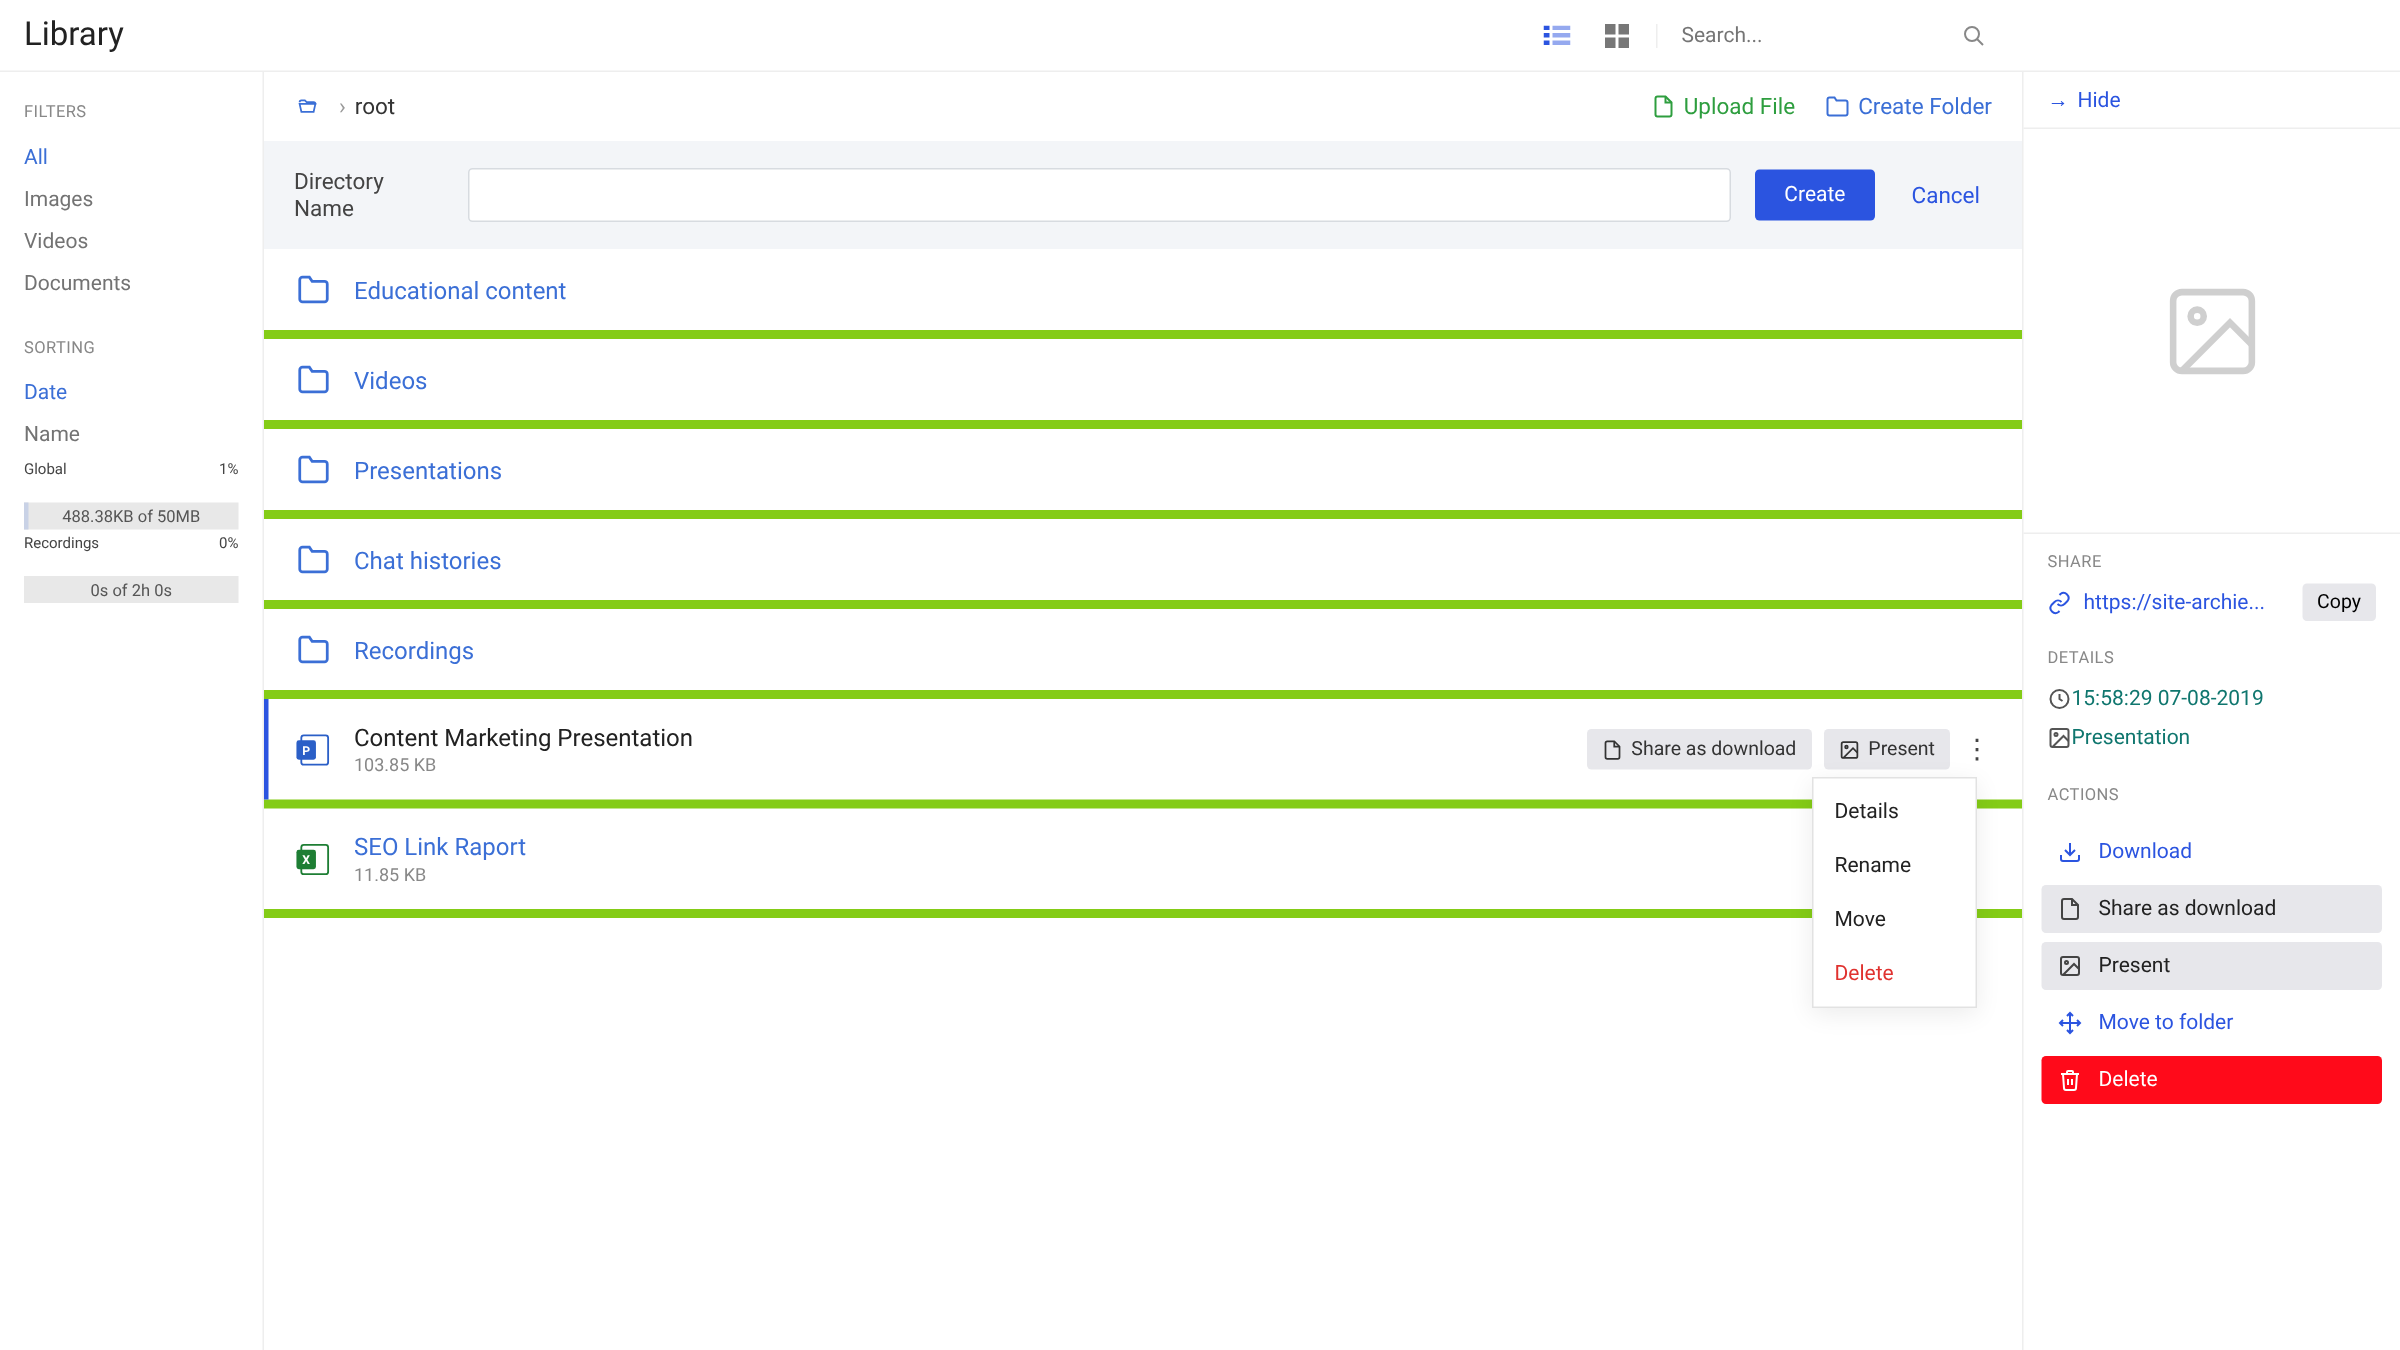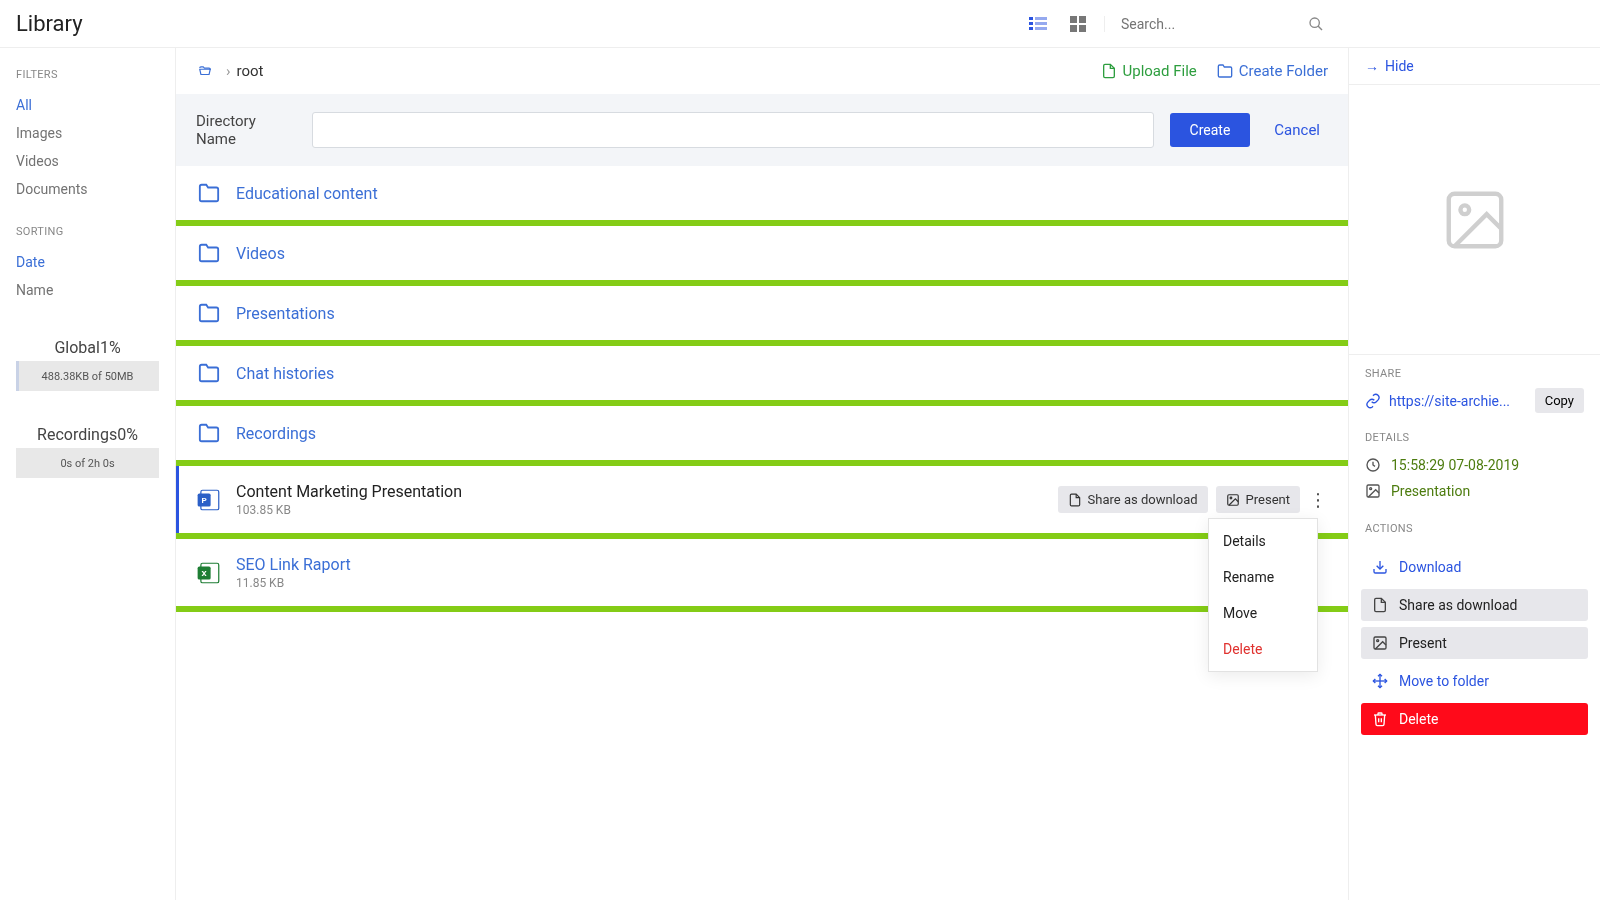--- a/index.html
+++ b/index.html
@@ -14,22 +14,22 @@
 .topbar .search-icon { color: #888; }
 .topbar .right-gap { width: 260px; }
 
 .body { display: flex; flex: 1; min-height: 0; }
 
 .sidebar { width: 176px; border-right: 1px solid #eee; padding: 20px 16px; font-size: 14px; }
 .sidebar .heading { font-size: 11px; color: #888; letter-spacing: 0.3px; margin-bottom: 10px; }
 .sidebar .item { padding: 6px 0; cursor: pointer; color: #737373; }
 .sidebar .item.active { color: #3b6fd6; }
 .sidebar .section-gap { height: 22px; }
-.sidebar .quota-row { display:flex; justify-content:center; font-size:16px; color:#444; margin-top: 34px;}
-.sidebar .quota-bar { background:#e8e8e8; height:30px; margin-top:4px; position:relative; display:flex; align-items:center; justify-content:center; font-size:11px; color:#555;}
+.sidebar .quota-row { display:flex; justify-content:space-between; font-size:10px; color:#444; margin-top: 4px;}
+.sidebar .quota-bar { background:#e8e8e8; height:18px; margin-top:16px; position:relative; display:flex; align-items:center; justify-content:center; font-size:11px; color:#555;}
 .sidebar .quota-fill { position:absolute; left:0; top:0; bottom:0; background:#c9d2e6; }
 
 .main { flex:1; display:flex; flex-direction:column; padding: 0; min-width:0; }
 
 .dropzone { margin: 0 0 0 0; background:#2d3742; color:#fff; text-align:center; padding: 20px 0 18px; border: 1px dashed #4a5560; }
 .dropzone .dz-title { font-size: 16px; display:flex; align-items:center; justify-content:center; gap:8px; }
 .dropzone .dz-sub { font-size: 12px; color:#c2c8cf; margin-top:2px; }
 
 .pathbar { display:flex; align-items:center; padding: 14px 20px; font-size: 15px; color:#333; }
 .pathbar .folder-home { color:#3b6fd6; margin-right:6px; display:flex; align-items:center; }
@@ -66,21 +66,21 @@
 .details { width: 252px; border-left:1px solid #eee; display:flex; flex-direction:column; }
 .details .hide-row { padding: 10px 16px; border-bottom:1px solid #eee; }
 .details .hide-link { color:#2b54e0; font-size:14px; display:flex; align-items:center; gap:6px; cursor:pointer;}
 .details .preview { height: 270px; display:flex; align-items:center; justify-content:center; border-bottom:1px solid #eee;}
 .details .preview svg { color:#cfcfcf; }
 .details .sec { padding: 12px 16px 6px; }
 .details .sec-title { font-size:11px; color:#888; letter-spacing:0.3px; margin-bottom:8px;}
 .details .share-row { display:flex; align-items:center; gap:8px; }
 .details .share-url { color:#2b54e0; flex:1; white-space:nowrap; overflow:hidden; text-overflow:ellipsis; font-size:14px;}
 .details .copy-btn { background:#e7e7eb; border:none; padding:5px 10px; border-radius:3px; font-size:13px; cursor:pointer;}
-.details .detail-line { display:flex; align-items:center; gap:10px; padding:5px 0; font-size:14px; color:#4d7c0f;}
+.details .detail-line { display:flex; align-items:center; padding:5px 0; font-size:14px; color:#0f766e;}
 .details .actions-list { padding: 8px 12px 16px; display:flex; flex-direction:column; gap:6px;}
 .details .act { display:flex; align-items:center; gap:10px; padding:8px 10px; border-radius:3px; font-size:14px; cursor:pointer; color:#2b54e0;}
 .details .act .aic { width:18px; display:flex; justify-content:center; color:#2b54e0;}
 .details .act.gray { background:#e7e7eb; color:#222;}
 .details .act.gray .aic { color:#444;}
 .details .act.danger { background:#ff0a1a; color:#fff;}
 .details .act.danger .aic { color:#fff;}
 
 svg { display:block; }
 </style>

